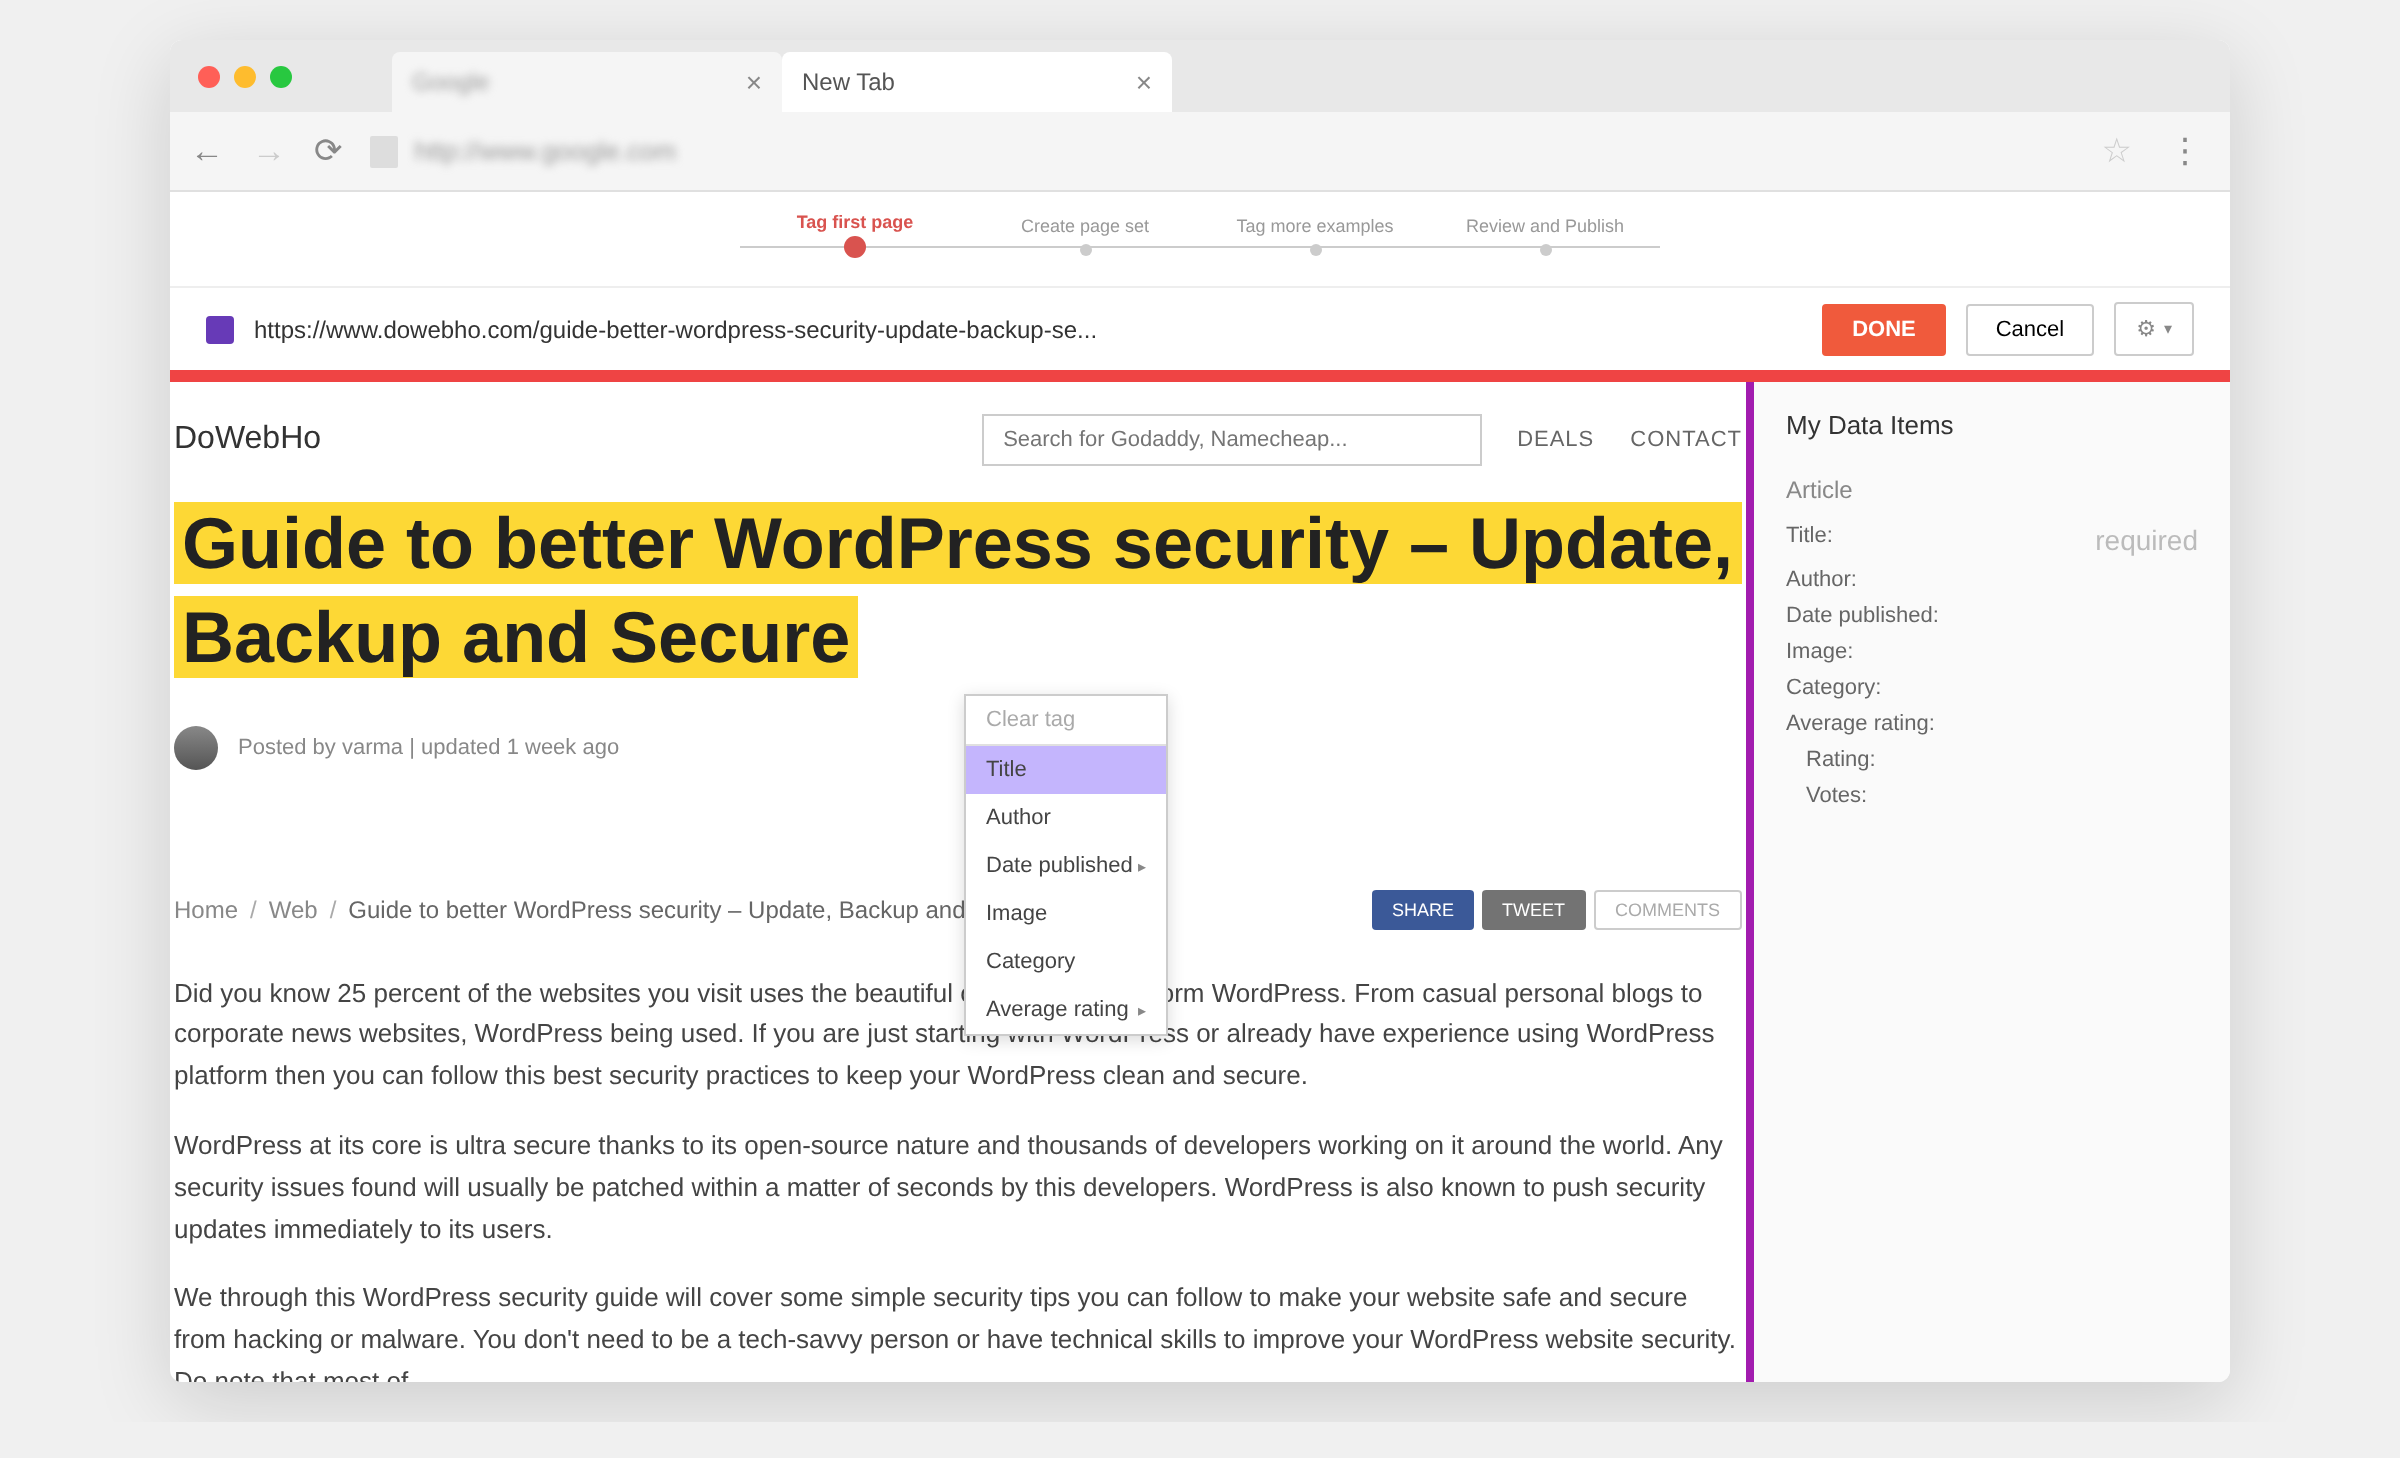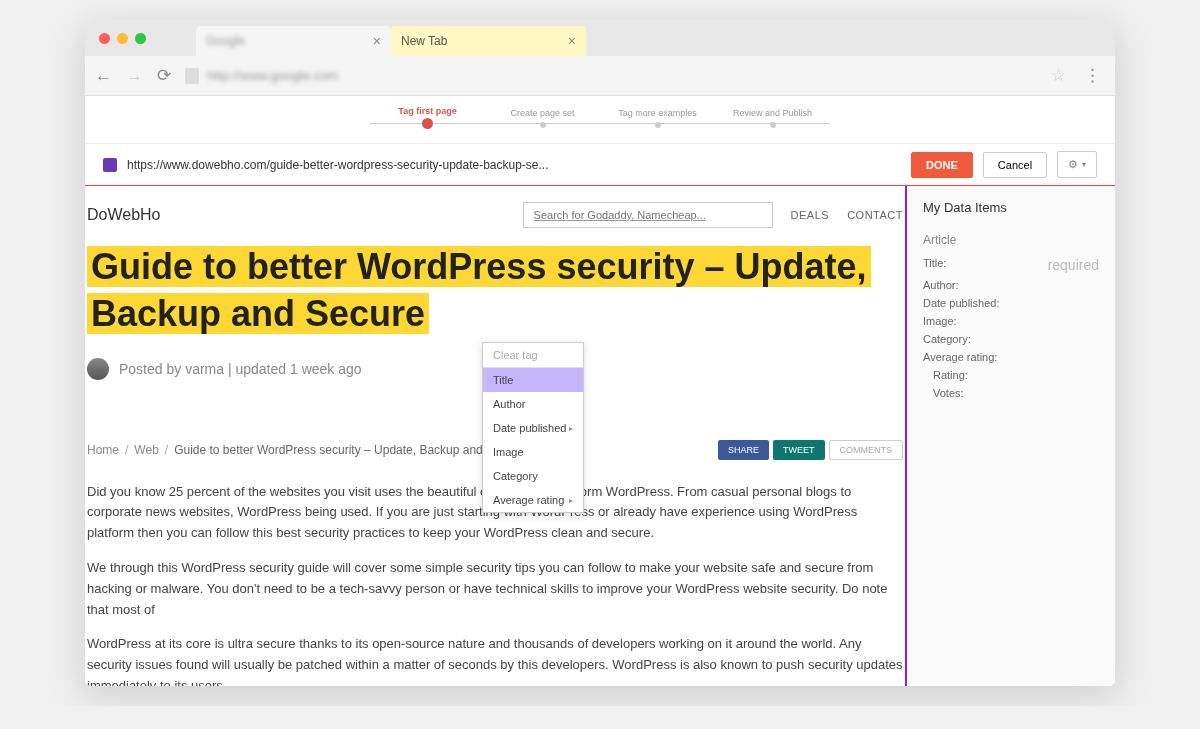--- a/index.html
+++ b/index.html
@@ -7,21 +7,21 @@
 .window { width: 1030px; background: #fff; border-radius: 6px; box-shadow: 0 10px 40px rgba(0,0,0,0.15); overflow: hidden; }
 
 
 .chrome-tabs { background: #e8e8e8; height: 36px; display: flex; align-items: flex-end; padding-left: 10px; }
 .traffic-lights { display: flex; gap: 7px; align-self: center; margin-right: 50px; margin-left: 4px; }
 .tl { width: 11px; height: 11px; border-radius: 50%; }
 .tl.red { background: #ff5f57; }
 .tl.yellow { background: #febc2e; }
 .tl.green { background: #28c840; }
 .tab { background: #f5f5f5; height: 30px; width: 195px; display: flex; align-items: center; padding: 0 10px; font-size: 12px; color: #555; border-top-left-radius: 4px; border-top-right-radius: 4px; position: relative; }
-.tab.inactive { background: #fef9c3; }
+.tab.inactive { background: #ffffff; }
 .tab-close { margin-left: auto; color: #888; font-size: 14px; cursor: pointer; }
 .blur-text { filter: blur(2px); color: #999; }
 
 .chrome-bar { background: #f5f5f5; height: 40px; display: flex; align-items: center; padding: 0 10px; gap: 14px; border-bottom: 1px solid #e0e0e0; }
 .chrome-bar .nav-icon { color: #888; font-size: 17px; cursor: pointer; }
 .chrome-bar .nav-icon.disabled { color: #ccc; }
 .url-bar { flex: 1; display: flex; align-items: center; gap: 8px; }
 .url-bar .page-icon { width: 14px; height: 16px; background: #ddd; border-radius: 1px; }
 .url-bar .url-text { filter: blur(2px); color: #999; font-size: 13px; }
 .star { color: #ccc; font-size: 17px; }
@@ -31,64 +31,64 @@
 .stepper-wrap { background: #fff; padding: 10px 0 14px; border-bottom: 1px solid #eee; }
 .stepper { display: flex; justify-content: space-between; width: 460px; margin: 0 auto; position: relative; align-items: center; }
 .stepper::before { content: ""; position: absolute; top: 17px; left: 0; right: 0; height: 1px; background: #ccc; }
 .step { text-align: center; position: relative; z-index: 1; flex: 1; }
 .step-label { font-size: 9px; color: #999; margin-bottom: 4px; white-space: nowrap; }
 .step.active .step-label { color: #d9534f; font-weight: bold; }
 .step-dot { width: 6px; height: 6px; background: #ccc; border-radius: 50%; margin: 0 auto; }
 .step.active .step-dot { width: 11px; height: 11px; background: #d9534f; margin-top: -2px; }
 
 
-.action-bar { display: flex; align-items: center; padding: 7px 18px; border-bottom: 1px solid #ef4444; gap: 10px; }
+.action-bar { display: flex; align-items: center; padding: 7px 18px; border-bottom: 6px solid #ef4444; gap: 10px; }
 .url-icon { width: 14px; height: 14px; background: #673ab7; border-radius: 2px; }
 .action-url { font-size: 12px; color: #333; flex: 1; }
 .btn { font-size: 11px; padding: 6px 14px; border: 1px solid #ccc; background: #fff; border-radius: 2px; cursor: pointer; }
 .btn.done { background: #f05a3c; color: #fff; border-color: #f05a3c; font-weight: bold; }
 .btn.gear { padding: 6px 10px; display: flex; align-items: center; gap: 4px; color: #888; }
 
 
 .main-split { display: flex; height: 500px; overflow: hidden; }
 .content { flex: 1; overflow-y: auto; padding: 0; position: relative; }
-.sidebar { width: 210px; border-left: 2px solid #a21caf; background: #fafafa; padding: 14px 16px; font-size: 12px; }
+.sidebar { width: 242px; border-left: 4px solid #a21caf; background: #fafafa; padding: 14px 16px; font-size: 12px; }
 
 
 .site-header { display: flex; align-items: center; padding: 16px 2px 16px 2px; }
 .site-logo { font-size: 16px; color: #333; }
 .site-header-right { margin-left: auto; display: flex; align-items: center; gap: 18px; }
-.search-box { width: 250px; padding: 6px 10px; font-size: 11px; border: 1px solid #ccc; color: #999; text-decoration: underline; }
+.search-box { width: 250px; padding: 6px 10px; font-size: 11px; border: 1px solid #ccc; color: #999; }
 .nav-link { font-size: 11px; color: #666; letter-spacing: 0.5px; }
 
 
 .article { padding: 0 2px; }
 .article h1 { font-size: 36px; font-weight: bold; line-height: 1.3; color: #222; display: inline; }
 .article h1 .hl { background: #fdd835; padding: 0 4px; box-decoration-break: clone; -webkit-box-decoration-break: clone; }
 .meta-row { display: flex; align-items: center; gap: 10px; margin-top: 20px; }
 .avatar { width: 22px; height: 22px; border-radius: 50%; background: linear-gradient(#888,#555); }
-.meta-text { font-size: 14px; color: #888; }
+.meta-text { font-size: 11px; color: #888; }
 
 
 .ctx-menu { position: absolute; left: 397px; top: 156px; width: 102px; background: #fff; border: 1px solid #ccc; box-shadow: 0 2px 8px rgba(0,0,0,0.15); font-size: 11px; z-index: 10; }
 .ctx-item { padding: 6px 10px; color: #444; cursor: pointer; display: flex; align-items: center; }
 .ctx-item.clear { color: #aaa; }
 .ctx-item.selected { background: #c4b5fd; }
 .ctx-divider { border-top: 1px solid #e0e0e0; }
 .ctx-arrow { margin-left: auto; color: #888; font-size: 8px; }
 
 
 .bc-row { display: flex; align-items: center; margin-top: 60px; gap: 6px; font-size: 12px; }
 .bc-link { color: #888; }
 .bc-sep { color: #aaa; }
 .bc-current { color: #666; }
 .share-btns { margin-left: auto; display: flex; gap: 4px; }
 .sbtn { font-size: 9px; padding: 4px 10px; color: #fff; border-radius: 2px; cursor: pointer; border: none; }
 .sbtn.share { background: #3b5998; }
-.sbtn.tweet { background: #0f766e; }
+.sbtn.tweet { background: #737373; }
 .sbtn.comments { background: #fff; color: #aaa; border: 1px solid #ccc; }
 
 .body-text { margin-top: 22px; font-size: 13px; color: #444; line-height: 1.6; }
 .body-text p { margin-bottom: 14px; }
 
 
 .sidebar h3 { font-size: 13px; font-weight: normal; color: #333; margin-bottom: 18px; }
 .sidebar .group-title { color: #888; font-size: 12px; margin-bottom: 10px; }
 .sidebar .field { color: #666; font-size: 11px; margin-bottom: 6px; display: flex; }
 .sidebar .field .req { margin-left: auto; color: #bbb; font-size: 14px; }
@@ -207,22 +207,22 @@
           <span class="bc-current">Guide to better WordPress security – Update, Backup and Secure</span>
           <div class="share-btns">
             <button class="sbtn share">SHARE</button>
             <button class="sbtn tweet">TWEET</button>
             <button class="sbtn comments">COMMENTS</button>
           </div>
         </div>
 
         <div class="body-text">
           <p>Did you know 25 percent of the websites you visit uses the beautiful open source platform WordPress. From casual personal blogs to corporate news websites, WordPress being used. If you are just starting with WordPress or already have experience using WordPress platform then you can follow this best security practices to keep your WordPress clean and secure.</p>
+          <p>WordPress at its core is ultra secure thanks to its open-source nature and thousands of developers working on it around the world. Any security issues found will usually be patched within a matter of seconds by this developers. WordPress is also known to push security updates immediately to its users.</p>
           <p>We through this WordPress security guide will cover some simple security tips you can follow to make your website safe and secure from hacking or malware. You don't need to be a tech-savvy person or have technical skills to improve your WordPress website security. Do note that most of</p>
-          <p>WordPress at its core is ultra secure thanks to its open-source nature and thousands of developers working on it around the world. Any security issues found will usually be patched within a matter of seconds by this developers. WordPress is also known to push security updates immediately to its users.</p>
         </div>
       </div>
     </div>
 
     <div class="sidebar">
       <h3>My Data Items</h3>
       <div class="group-title">Article</div>
       <div class="field">
         <span>Title:</span>
         <span class="req">required</span>

